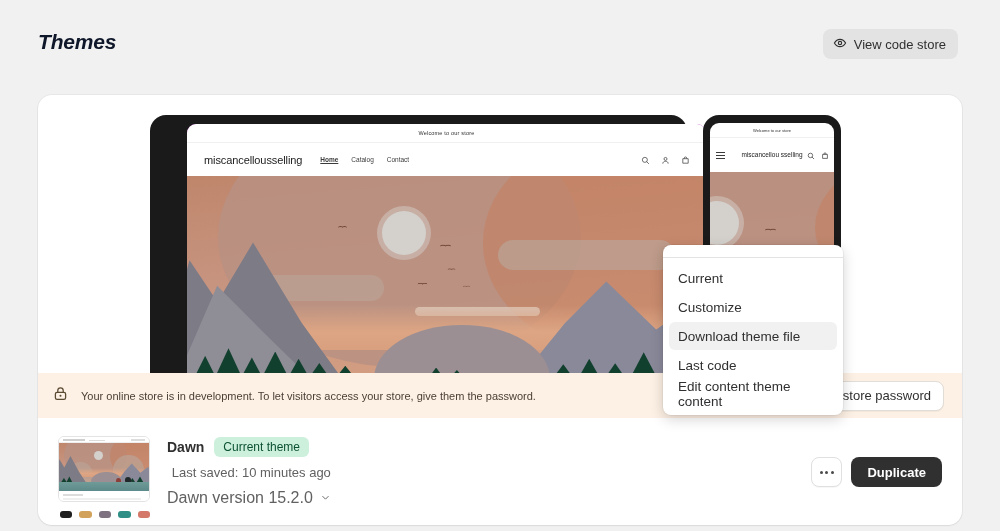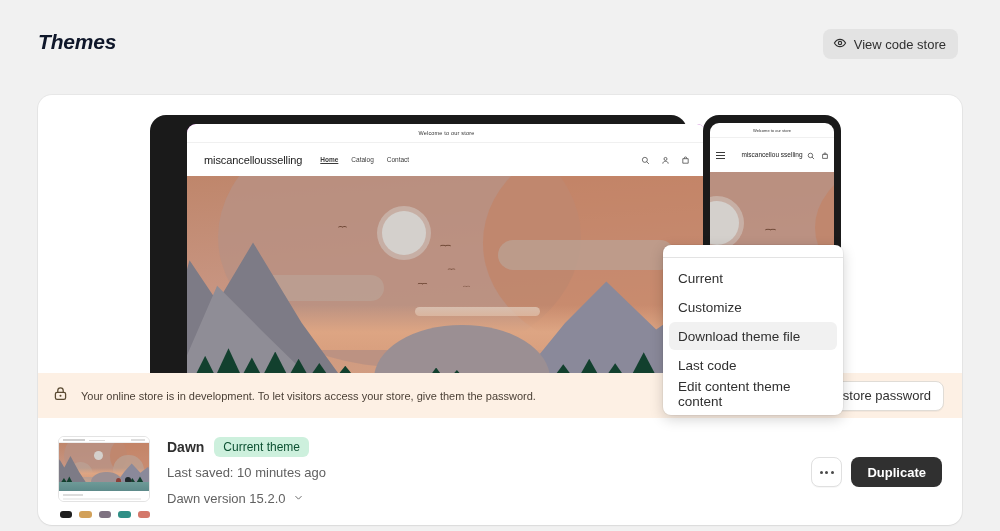--- a/index.html
+++ b/index.html
@@ -204,21 +204,21 @@
 
   .theme-info { margin-left: 17px; padding-top: 1px; text-align: right; }
   .theme-name-row { display:flex; align-items:center; gap:10px; }
   .theme-name { font-size: 14px; font-weight: bold; color: #303030; }
   .badge {
     background:#cdf0dd; color:#0c5132; font-size:12px;
     padding: 2px 9px; border-radius: 6px; line-height: 16px;
   }
   .last-saved { margin-top: 8px; font-size: 13px; color: #616161; }
   .version-row { margin-top: 9px; display:flex; align-items:center; gap:7px; cursor:pointer; }
-  .version-txt { font-size: 13px; color: #616161; }
+  .version-txt { font-size: 16px; color: #616161; }
 
   .row-actions { position:absolute; right: 20px; top: 39px; display:flex; align-items:center; gap: 9px; }
   .dots-btn {
     width: 31px; height: 30px; background:#fff; border:1px solid #e0e0e0;
     border-radius: 8px; display:flex; align-items:center; justify-content:center;
     gap:2.5px; cursor:pointer; box-shadow:0 1px 0 rgba(0,0,0,.03);
   }
   .dots-btn i { width:3px; height:3px; border-radius:50%; background:#4a4a4a; display:block; }
   .customize-btn {
     height: 30px; padding: 0 16px; background:#303030; color:#fff;

